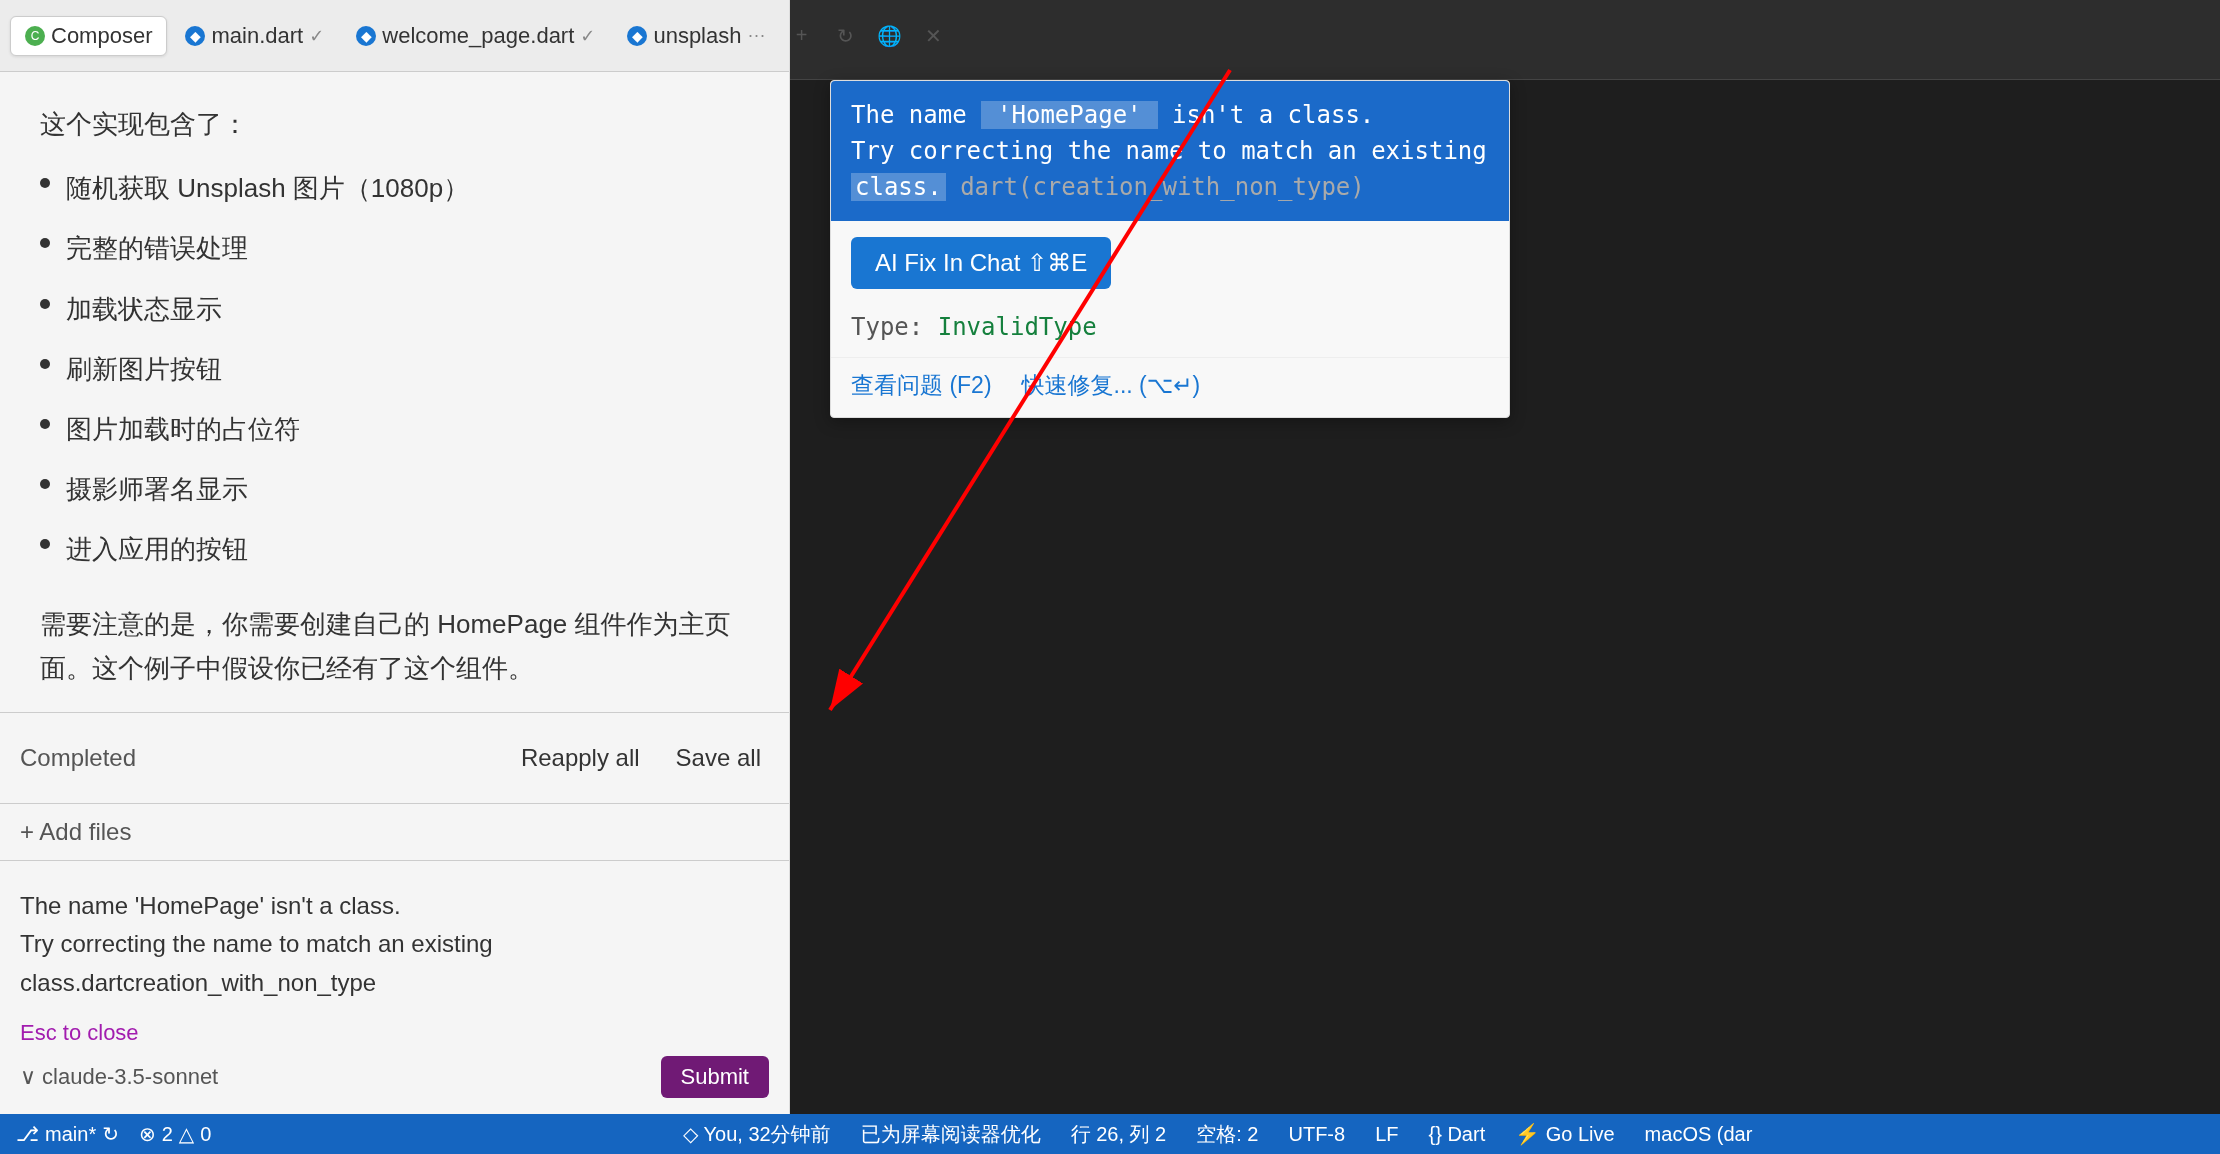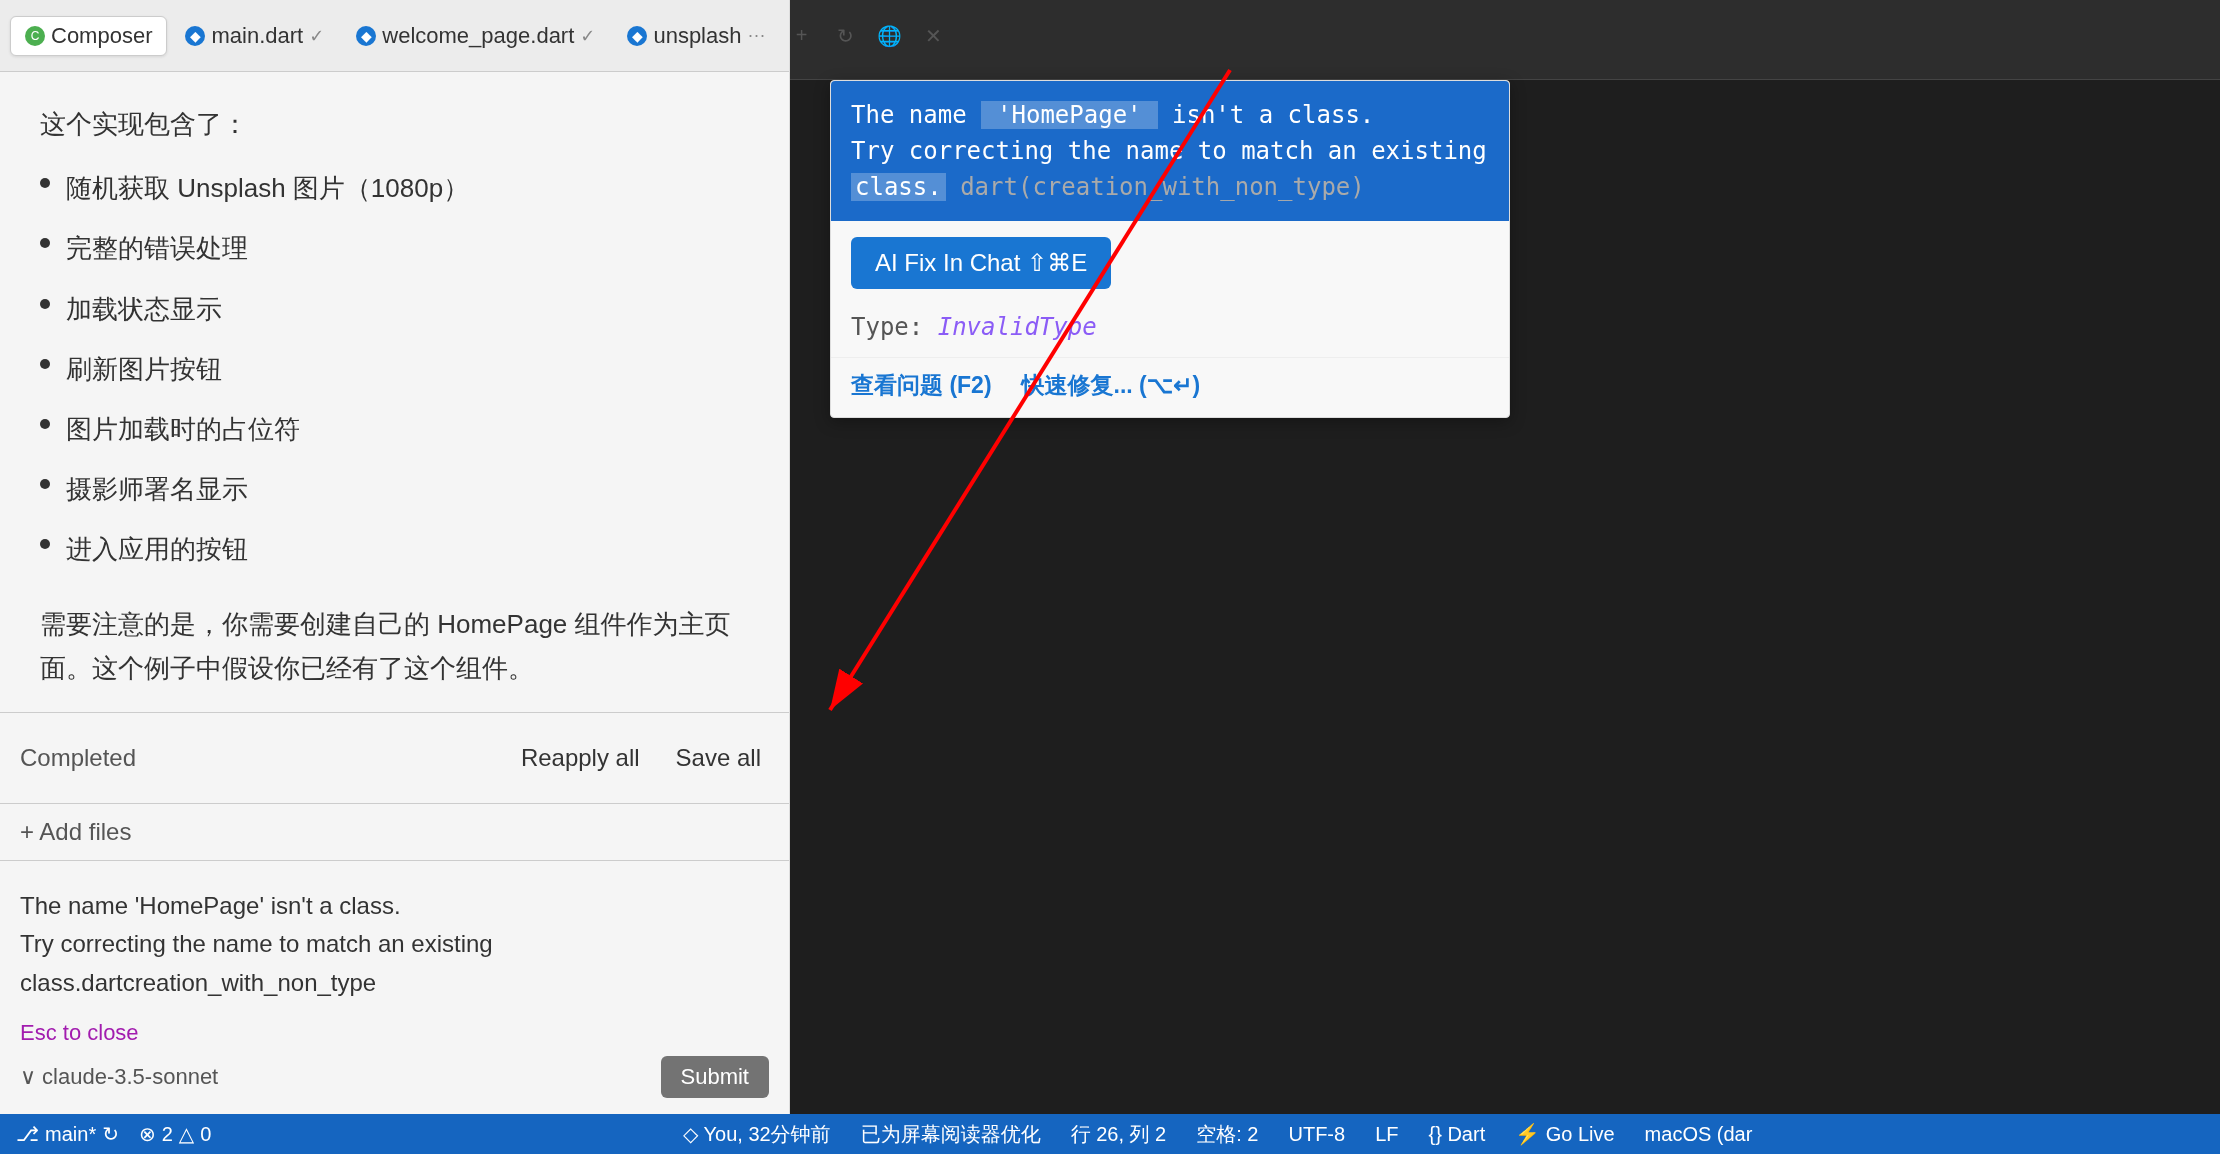--- a/index.html
+++ b/index.html
@@ -270,21 +270,21 @@
 
     .model-selector {
       display: flex;
       align-items: center;
       gap: 6px;
       font-size: 22px;
       color: #555;
     }
 
     .submit-btn {
-      background: #737373;
+      background: #701a75;
       color: white;
       border: none;
       padding: 8px 20px;
       border-radius: 6px;
       font-size: 22px;
       cursor: pointer;
     }
 
     
     .error-tooltip {
@@ -333,21 +333,20 @@
       gap: 30px;
       padding: 12px 20px 16px;
       border-top: 1px solid #eee;
     }
 
     .error-action-link {
       color: #1976d2;
       font-size: 23px;
       cursor: pointer;
       text-decoration: none;
-      font-weight: bold;
     }
 
     
     .red-arrow {
       position: absolute;
       top: 50px;
       left: 780px;
       width: 500px;
       height: 700px;
       z-index: 30;
@@ -562,21 +561,21 @@
     </div>
     <div>Try correcting the name to match an existing</div>
     <div>
       <span style="background:rgba(255,255,255,0.25); padding: 0 4px;">class.</span>
       <span style="color:#aaa;"> dart(creation_with_non_type)</span>
     </div>
   </div>
   <button class="ai-fix-btn">AI Fix In Chat ⇧⌘E</button>
   <div class="error-type-line">
     <span>Type:</span>
-    <span style="color:#8b5cf6;font-style:italic;">InvalidType</span>
+    <span style="color:#15803d;">InvalidType</span>
   </div>
   <div class="error-actions">
     <a class="error-action-link">查看问题 (F2)</a>
     <a class="error-action-link">快速修复... (⌥↵)</a>
   </div>
 </div>
 
 <svg class="red-arrow" viewBox="0 0 500 700" xmlns="http://www.w3.org/2000/svg">
   <defs>
     <marker id="arrowhead" markerWidth="10" markerHeight="7" refX="10" refY="3.5" orient="auto">

